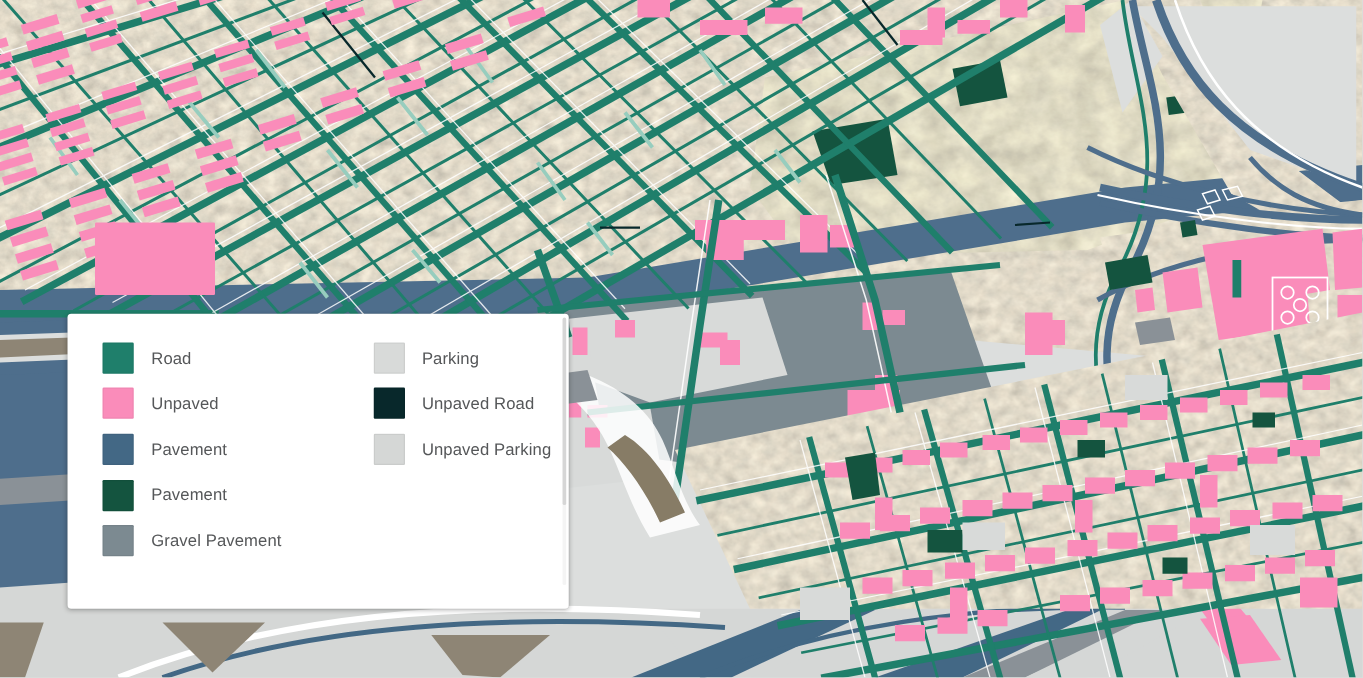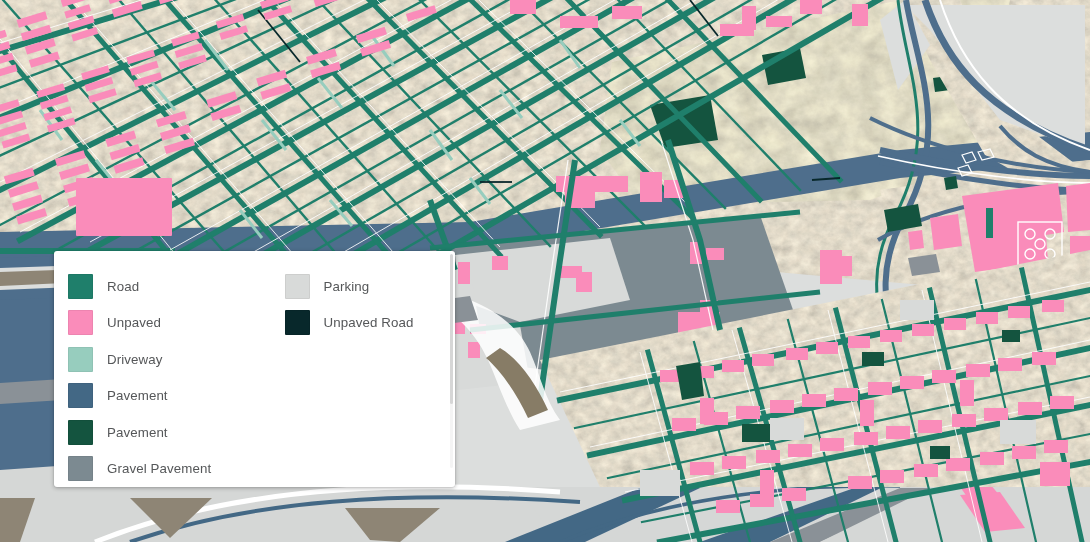--- a/index.html
+++ b/index.html
@@ -13,21 +13,21 @@
 
   
   #legend{
     position:absolute;left:54px;top:251px;width:401px;height:236px;
     background:#ffffff;border-radius:3px;
     box-shadow:0 1px 4px rgba(0,0,0,.30), 0 0 0 .5px rgba(0,0,0,.06);
     overflow:hidden;
   }
   .legend-cols{display:flex;padding:17px 0 0 0;height:100%;box-sizing:border-box;}
   .legend-col{flex:0 0 50%;display:flex;flex-direction:column;}
-  .legend-col.left{padding-left:14px;}
+  .legend-col.left{padding-left:28px;}
   .legend-col.right{padding-left:16px;}
   .legend-row{display:flex;align-items:center;height:36.6px;}
   .swatch{
     width:25px;height:25px;flex:0 0 25px;border-radius:1px;
     box-shadow:0 0 0 1px rgba(0,0,0,.05) inset;
   }
   .swatch.speckle{
     background-image:
       radial-gradient(circle at 2px 3px, rgba(255,255,255,.75) 0.9px, transparent 1.1px),
       radial-gradient(circle at 8px 9px, rgba(255,255,255,.75) 0.9px, transparent 1.1px),
@@ -518,24 +518,20 @@
       <div class="legend-col left">
         <div class="legend-row">
           <span class="swatch" style="background-color: rgb(31, 127, 107);"></span>
           <span class="legend-label">Road</span>
         </div>
         <div class="legend-row">
           <span class="swatch" style="background-color: rgb(250, 140, 186);"></span>
           <span class="legend-label">Unpaved</span>
         </div>
         <div class="legend-row">
-          <span class="swatch" style="background-color: rgb(151, 205, 190);"></span>
-          <span class="legend-label">Driveway</span>
-        </div>
-        <div class="legend-row">
           <span class="swatch" style="background-color: rgb(67, 104, 133);"></span>
           <span class="legend-label">Pavement</span>
         </div>
         <div class="legend-row">
           <span class="swatch" style="background-color: rgb(20, 84, 63);"></span>
           <span class="legend-label">Pavement</span>
         </div>
         <div class="legend-row">
           <span class="swatch" style="background-color: rgb(124, 138, 145);"></span>
           <span class="legend-label">Gravel Pavement</span>
@@ -543,20 +539,24 @@
       </div>
 
       <div class="legend-col right">
         <div class="legend-row">
           <span class="swatch" style="background-color: rgb(216, 218, 217);"></span>
           <span class="legend-label">Parking</span>
         </div>
         <div class="legend-row">
           <span class="swatch" style="background-color: rgb(8, 40, 43);"></span>
           <span class="legend-label">Unpaved Road</span>
+        </div>
+        <div class="legend-row">
+          <span class="swatch" style="background-color: rgb(213, 215, 214);"></span>
+          <span class="legend-label">Unpaved Parking</span>
         </div>
       </div>
 
     </div>
     <div id="legend-scrollbar">
         <i></i>
       </div>
   </div>
 
 </div>

